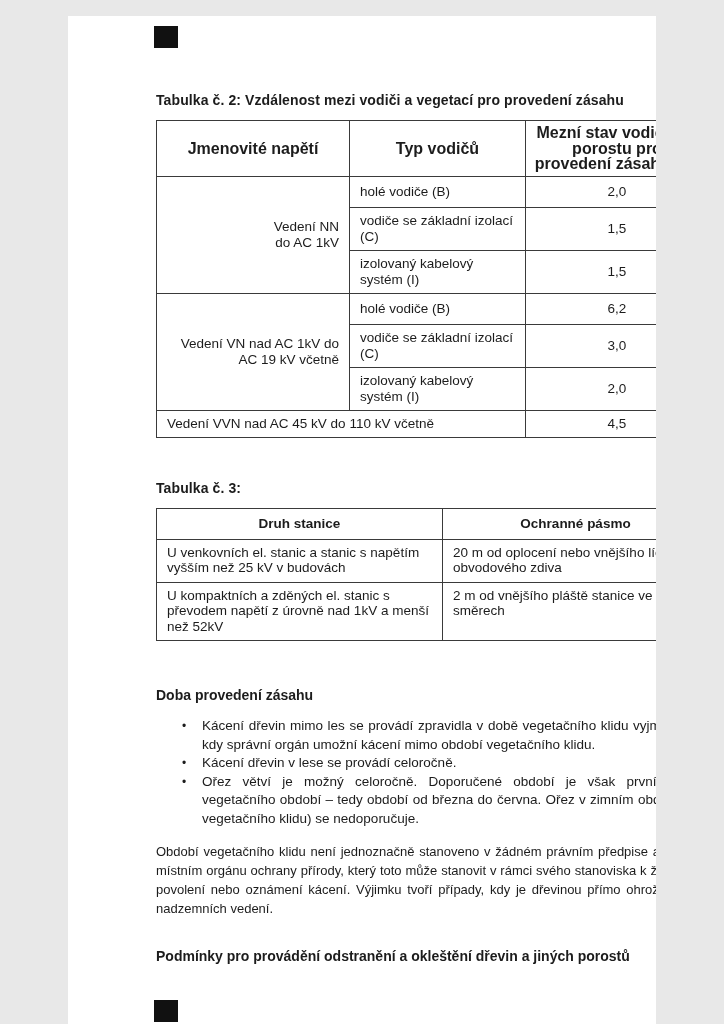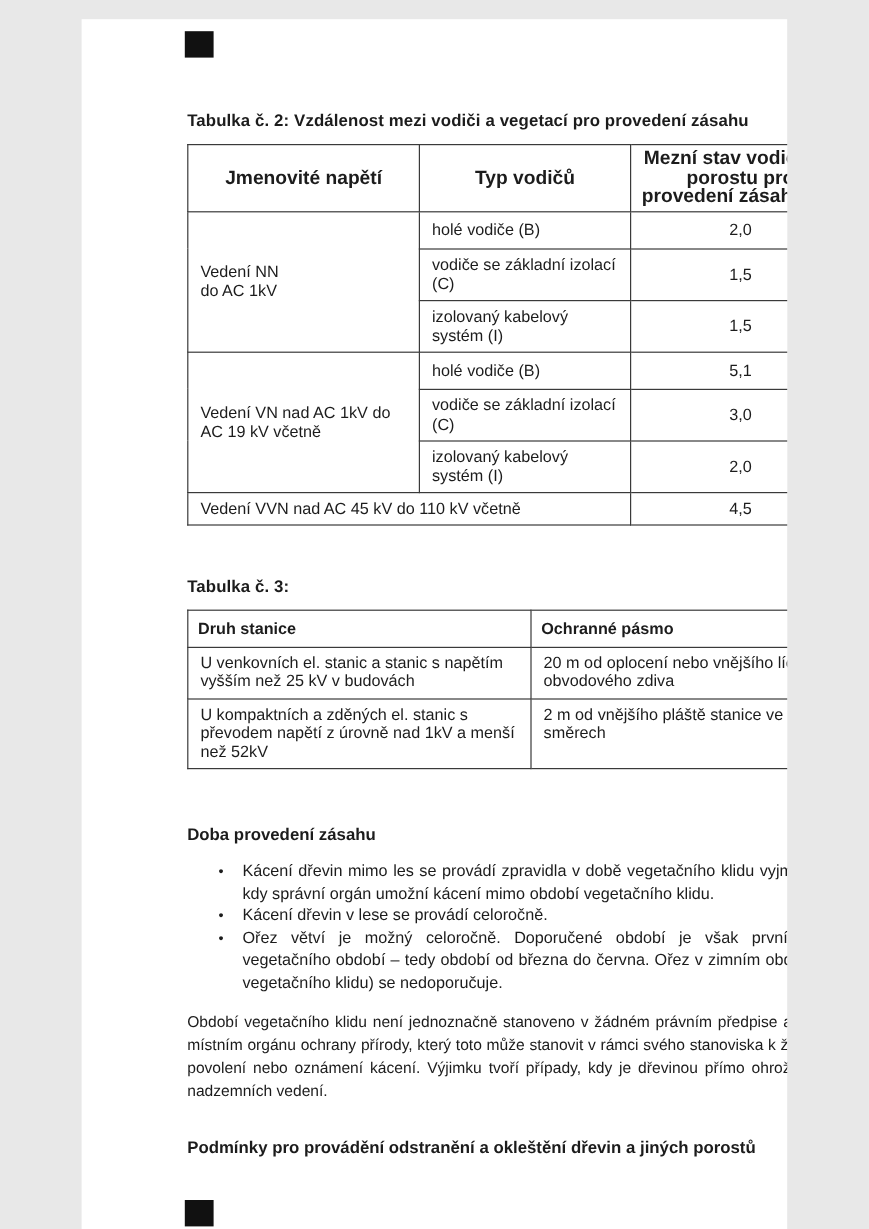--- a/index.html
+++ b/index.html
@@ -62,30 +62,31 @@
     font-size: 16px;
   }
   .t2 td {
     padding: 5px 10px;
     line-height: 16px;
     vertical-align: middle;
   }
   .t2 td.group-label {
     white-space: pre-line;
     vertical-align: middle;
+    text-align: right;
   }
   .t2 td.type-cell { height: 20px; }
   .t2 td.val { text-align: center; }
   .t2 col.c1 { width: 193px; }
   .t2 col.c2 { width: 176px; }
   .t2 col.c3 { width: 183px; }
 
   .t3 th {
     font-weight: bold;
-    text-align: left;
+    text-align: center;
     vertical-align: middle;
     padding: 7px 8px;
     line-height: 16px;
     font-size: 13.5px;
   }
   .t3 td {
     padding: 5px 10px 6px 10px;
     line-height: 15.5px;
     vertical-align: top;
   }
@@ -159,21 +160,21 @@
           <td class="type-cell">vodiče se základní izolací (C)</td>
           <td class="val">1,5</td>
         </tr>
         <tr>
           <td class="type-cell">izolovaný kabelový systém (I)</td>
           <td class="val">1,5</td>
         </tr>
         <tr>
           <td class="group-label" rowspan="3">Vedení VN nad AC 1kV do AC 19 kV včetně</td>
           <td class="type-cell">holé vodiče (B)</td>
-          <td class="val">5,1</td>
+          <td class="val">6,2</td>
         </tr>
         <tr>
           <td class="type-cell">vodiče se základní izolací (C)</td>
           <td class="val">3,0</td>
         </tr>
         <tr>
           <td class="type-cell">izolovaný kabelový systém (I)</td>
           <td class="val">2,0</td>
         </tr>
         <tr>

